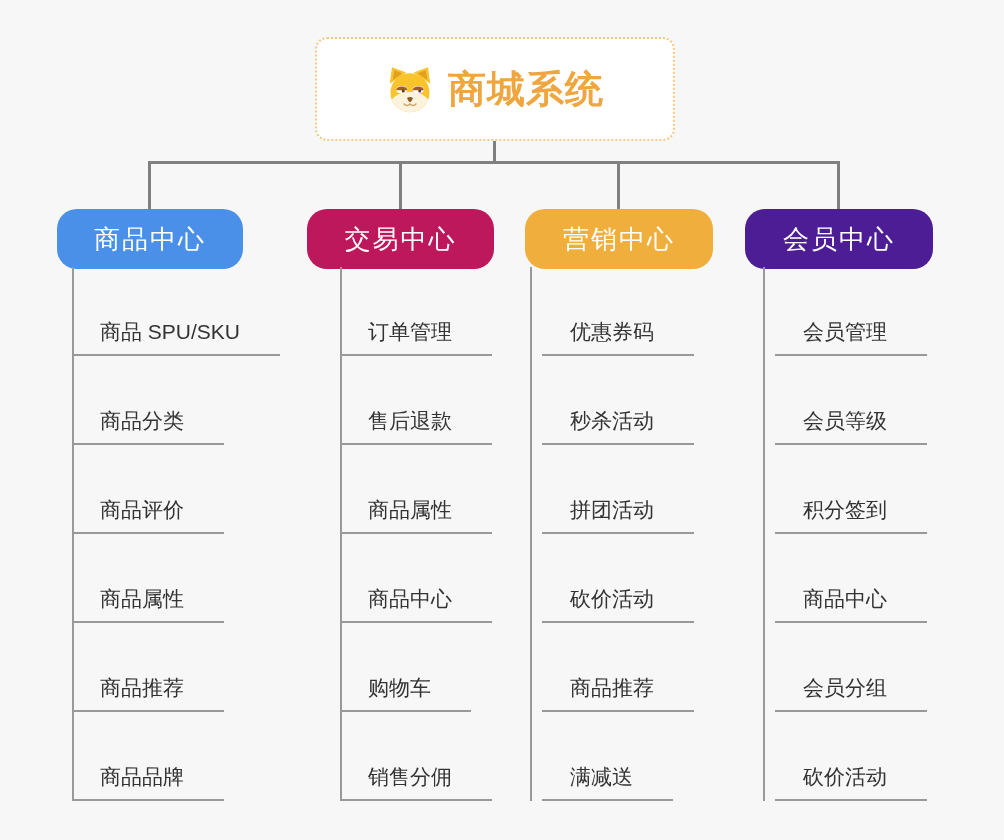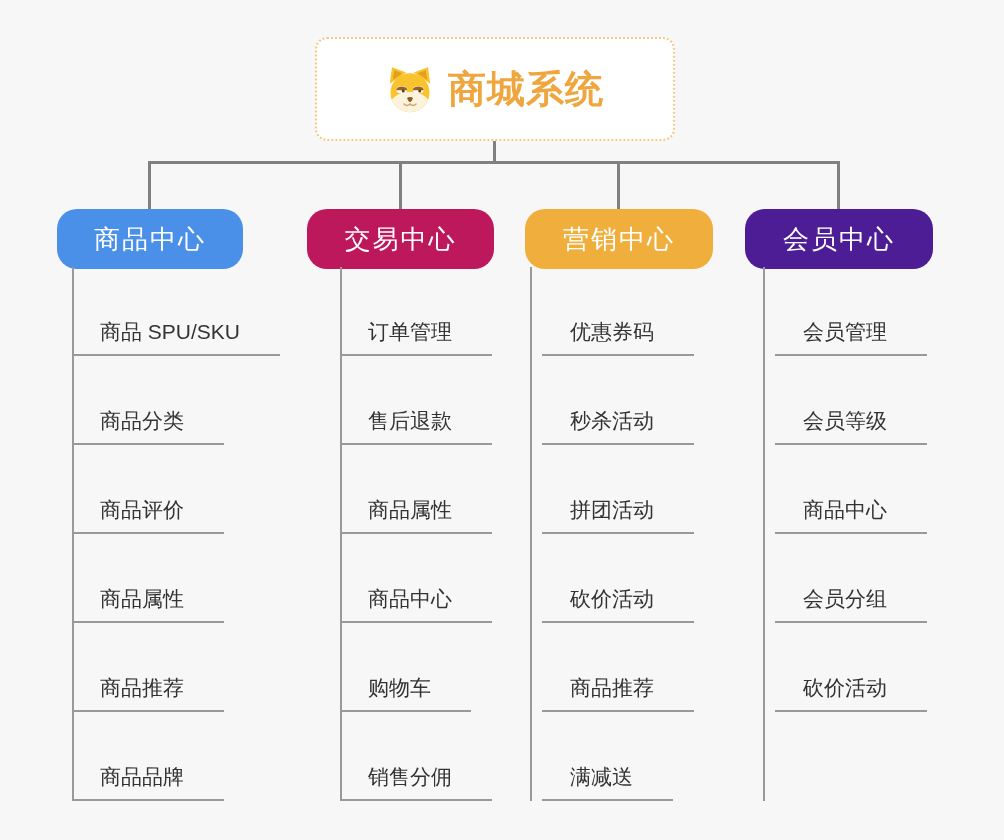--- a/index.html
+++ b/index.html
@@ -137,18 +137,19 @@
     <div class="leaf">拼团活动</div>
     <div class="leaf">砍价活动</div>
     <div class="leaf">商品推荐</div>
     <div class="leaf">满减送</div>
   </div>
 
   <div class="col col-4">
     <div class="vline"></div>
     <div class="leaf">会员管理</div>
     <div class="leaf">会员等级</div>
+    <div class="leaf">积分签到</div>
     <div class="leaf">商品中心</div>
     <div class="leaf">会员分组</div>
     <div class="leaf">砍价活动</div>
   </div>
 
 </div>
 
 </body></html>

